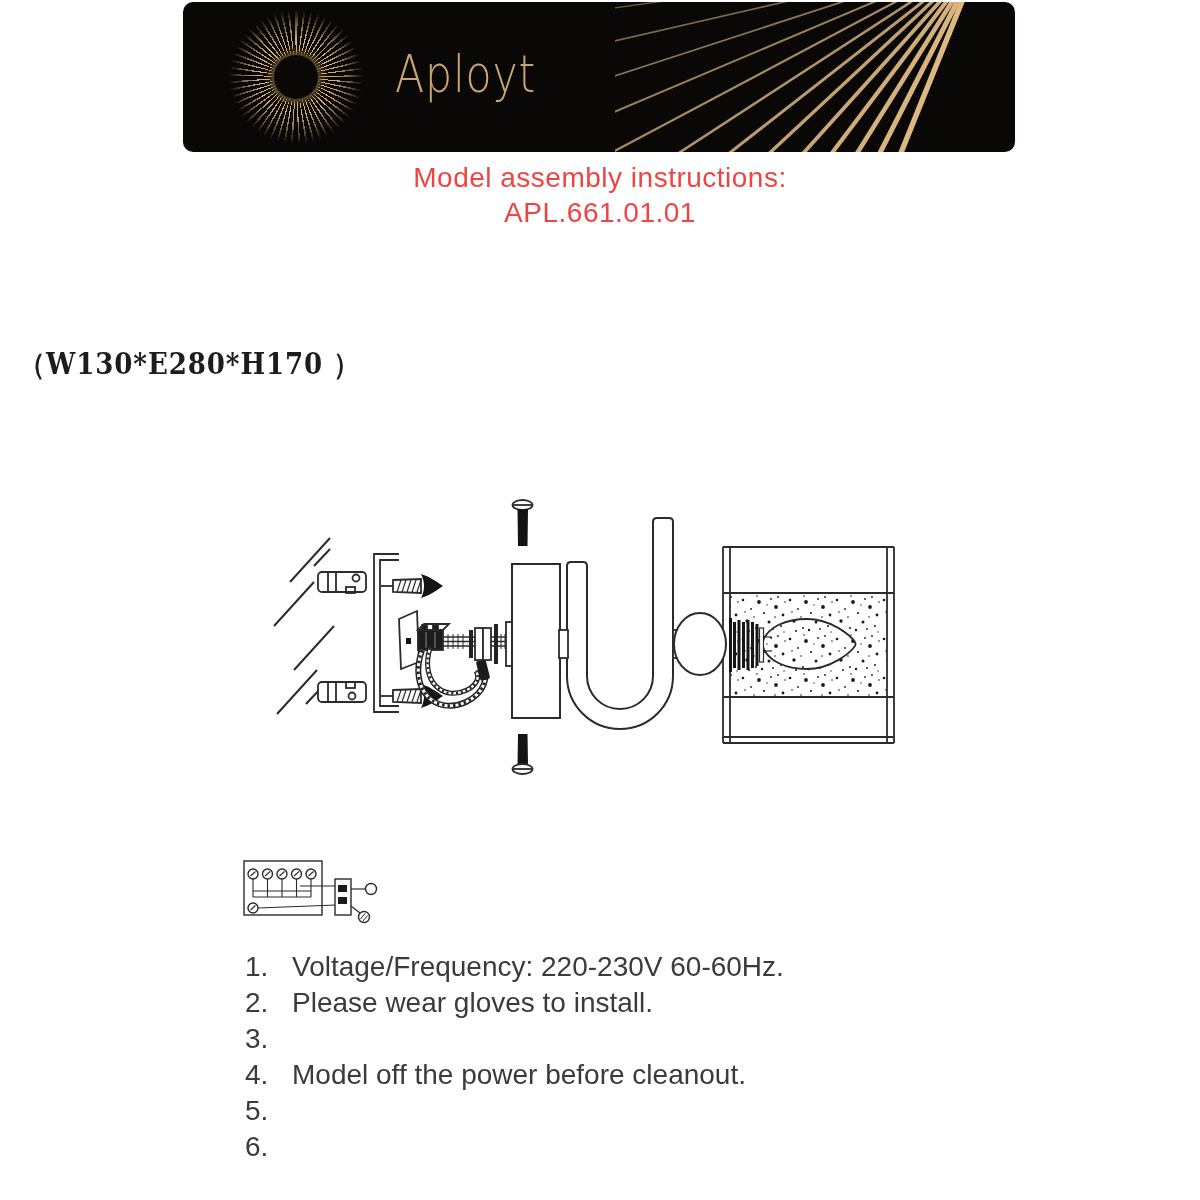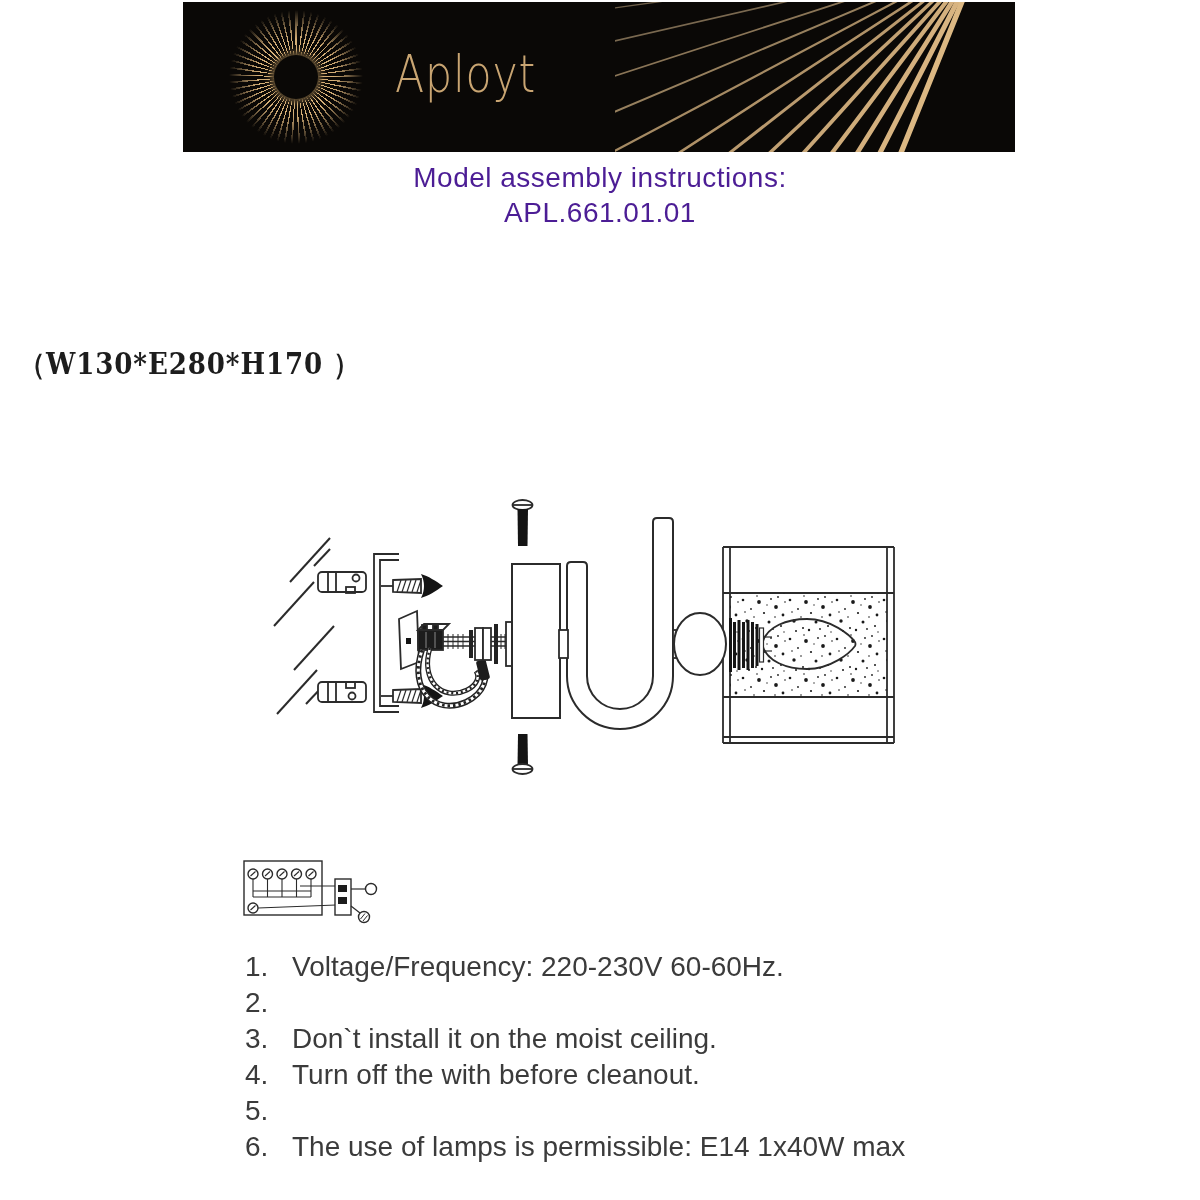--- a/index.html
+++ b/index.html
@@ -1,35 +1,35 @@
 <!DOCTYPE html>
 <html><head>
 <meta charset="utf-8">
 <style>
   html,body{margin:0;padding:0;background:#ffffff;}
   body{width:1200px;height:1200px;position:relative;overflow:hidden;
        font-family:"Liberation Sans", sans-serif;color:#3a3a3a;}
 
   
   .banner{position:absolute;left:183px;top:2px;width:832px;height:150px;
-          background:#0a0806;overflow:hidden;}
+          background:#0a0806;overflow:hidden;border-radius:10px;}
   .sunburst{position:absolute;left:44px;top:6px;width:138px;height:138px;border-radius:50%;
           background:repeating-conic-gradient(rgba(224,184,126,.95) 0deg 1.7deg, rgba(0,0,0,0) 1.7deg 6.3deg);
           -webkit-mask-image:radial-gradient(circle, rgba(0,0,0,0) 0 22px, #000 27px 38px, rgba(0,0,0,.55) 52px, rgba(0,0,0,0) 67px);
           mask-image:radial-gradient(circle, rgba(0,0,0,0) 0 22px, #000 27px 38px, rgba(0,0,0,.55) 52px, rgba(0,0,0,0) 67px);}
   .sun-hole{position:absolute;left:91px;top:53px;width:44px;height:44px;border-radius:50%;
           background:#0a0806;box-shadow:0 0 9px 3px rgba(216,174,110,.5);}
   .brand{position:absolute;left:212px;top:42px;font-size:52px;font-weight:300;
           color:#c9a572;letter-spacing:1px;transform:scaleX(.82);transform-origin:left center;
           font-family:"DejaVu Sans", sans-serif;}
   .rays{position:absolute;right:0;top:0;}
 
   
   .doc-title{position:absolute;left:0;width:1200px;text-align:center;
-             font-size:28px;letter-spacing:.5px;color:#4c1d95;}
+             font-size:28px;letter-spacing:.5px;color:#ef4444;}
   .t1{top:162px;} .t2{top:197px;}
   .dims{position:absolute;left:0;top:345px;width:1200px;text-align:left;}
   .dims span{display:inline-block;font-family:"DejaVu Serif", serif;font-weight:700;
              font-size:29px;color:#1d1d1d;transform:scaleX(.9);letter-spacing:1px;}
 
   
   .main-diagram{position:absolute;left:270px;top:478px;}
   .wiring-diagram{position:absolute;left:240px;top:853px;}
   svg{display:block;}
 
@@ -305,29 +305,28 @@
 </svg>
 </div>
 
 <ol class="ins-list">
   <li class="ins-item">
     <span class="ins-num">1.</span>
     <span class="ins-text">Voltage/Frequency: 220-230V 60-60Hz.</span>
   </li>
   <li class="ins-item">
     <span class="ins-num">2.</span>
+    <span class="ins-text">Please wear gloves to install.</span>
   </li>
   <li class="ins-item">
     <span class="ins-num">3.</span>
-    <span class="ins-text">Don`t install it on the moist ceiling.</span>
   </li>
   <li class="ins-item">
     <span class="ins-num">4.</span>
-    <span class="ins-text">Turn off the with before cleanout.</span>
+    <span class="ins-text">Model off the power before cleanout.</span>
   </li>
   <li class="ins-item">
     <span class="ins-num">5.</span>
   </li>
   <li class="ins-item">
     <span class="ins-num">6.</span>
-    <span class="ins-text">The use of lamps is permissible: E14 1x40W max</span>
   </li>
 </ol>
 
 </body></html>

